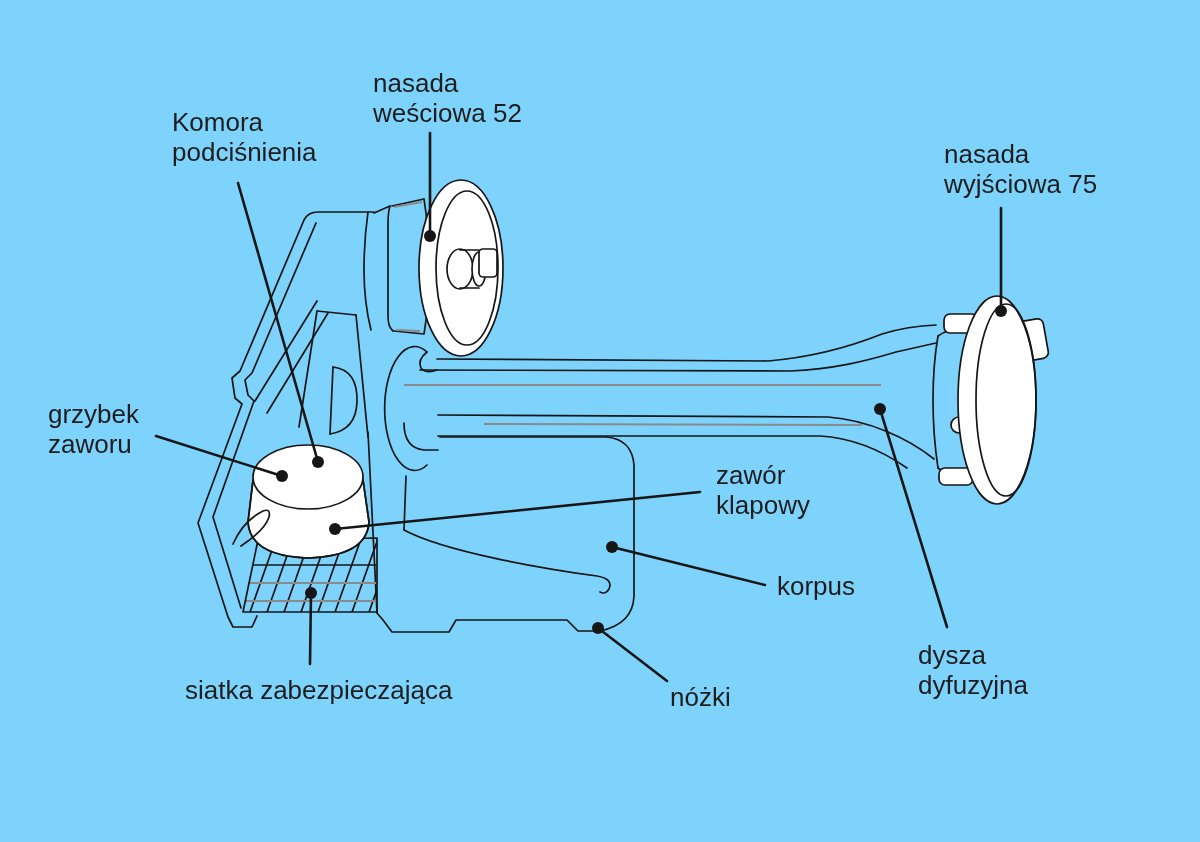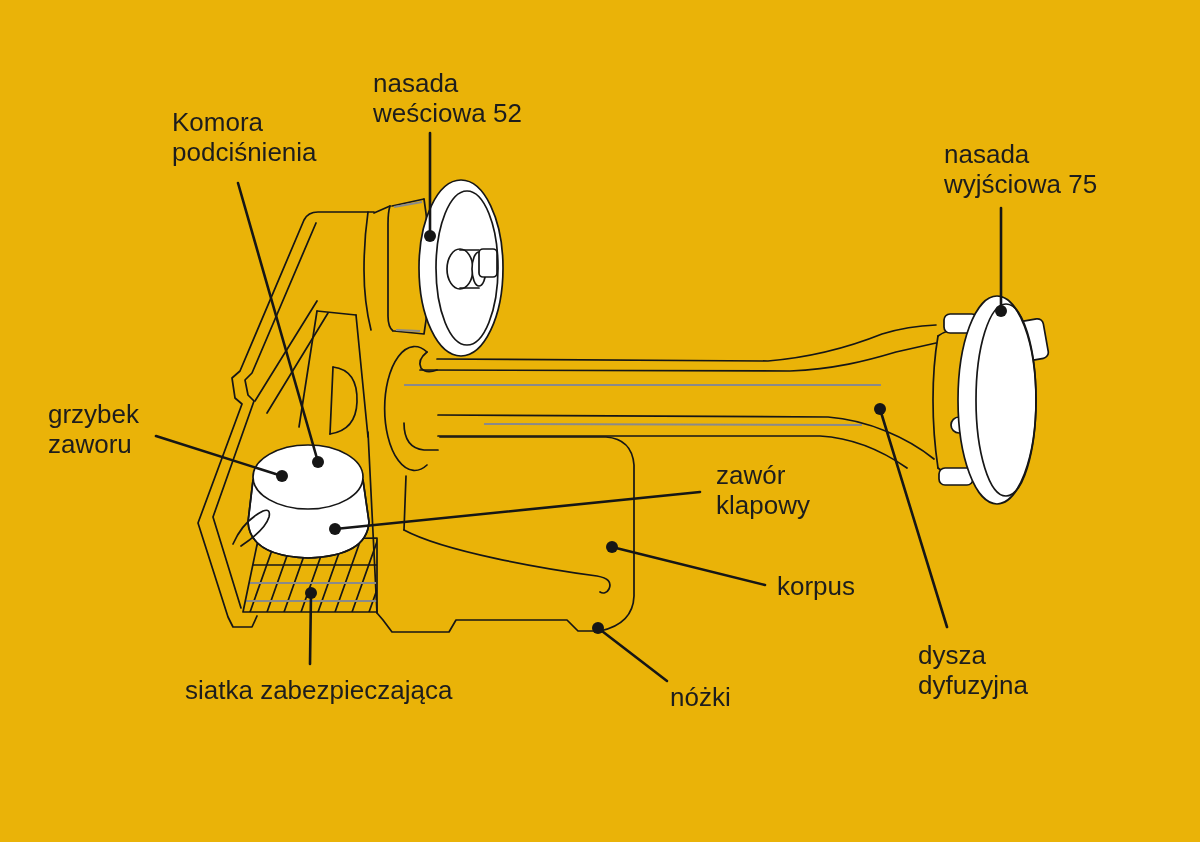--- a/index.html
+++ b/index.html
@@ -1,16 +1,16 @@
 <!DOCTYPE html>
 <html><head>
 <meta charset="utf-8">
 <style>
   html,body{margin:0;padding:0;background:#ffffff;}
-  .stage{position:relative;width:1200px;height:842px;background:#eab308;overflow:hidden;}
+  .stage{position:relative;width:1200px;height:842px;background:#7dd3fc;overflow:hidden;}
   svg{display:block;}
   text{font-family:"Liberation Sans","DejaVu Sans",sans-serif;font-size:26px;fill:#1d1d1d;}
   .ln{stroke:#161616;stroke-width:1.7;fill:none;stroke-linecap:round;stroke-linejoin:round;}
   .lnw{stroke:#161616;stroke-width:1.7;fill:#ffffff;stroke-linejoin:round;}
   .gray{stroke:#8a8a8a;stroke-width:2;fill:none;stroke-linecap:butt;}
   .leader{stroke:#161616;stroke-width:2.6;fill:none;stroke-linecap:round;}
   .dot{fill:#161616;stroke:none;}
 </style>
 </head>
 <body>

